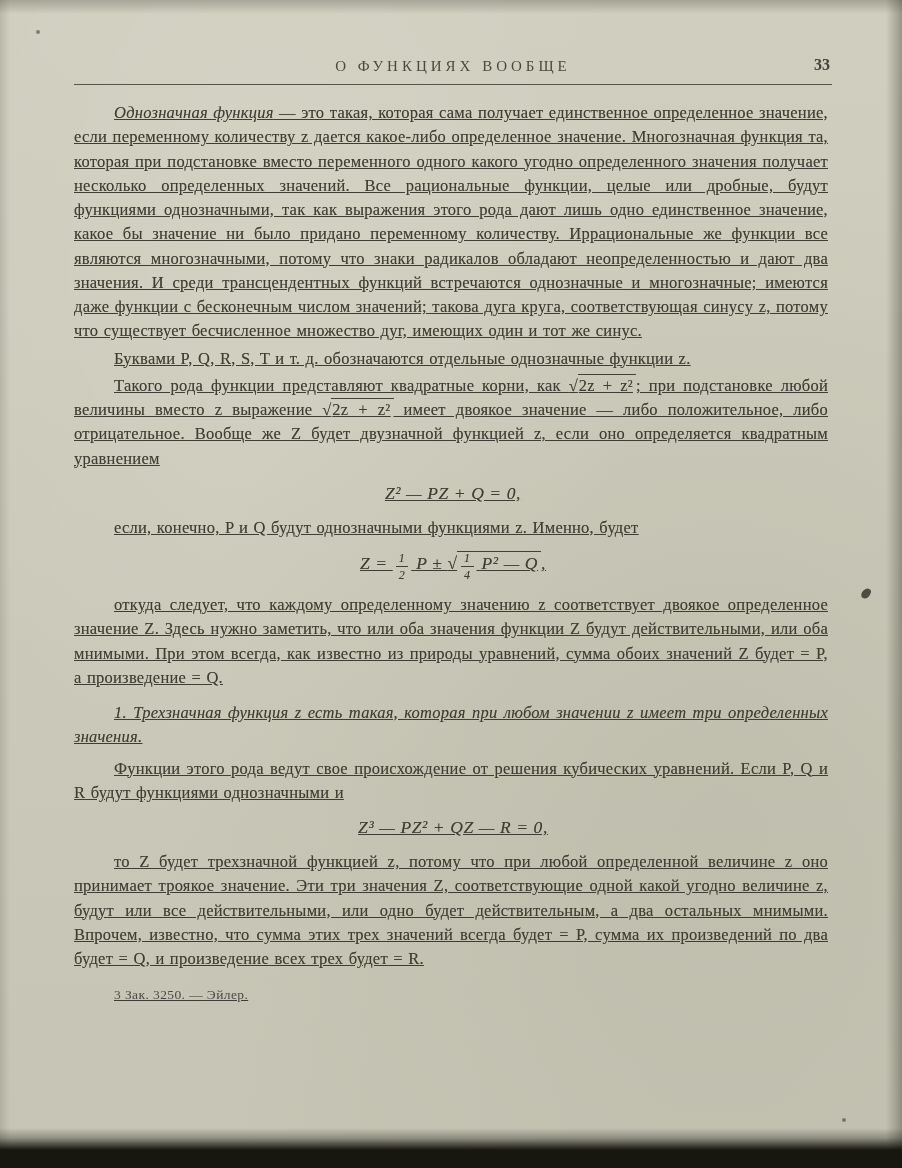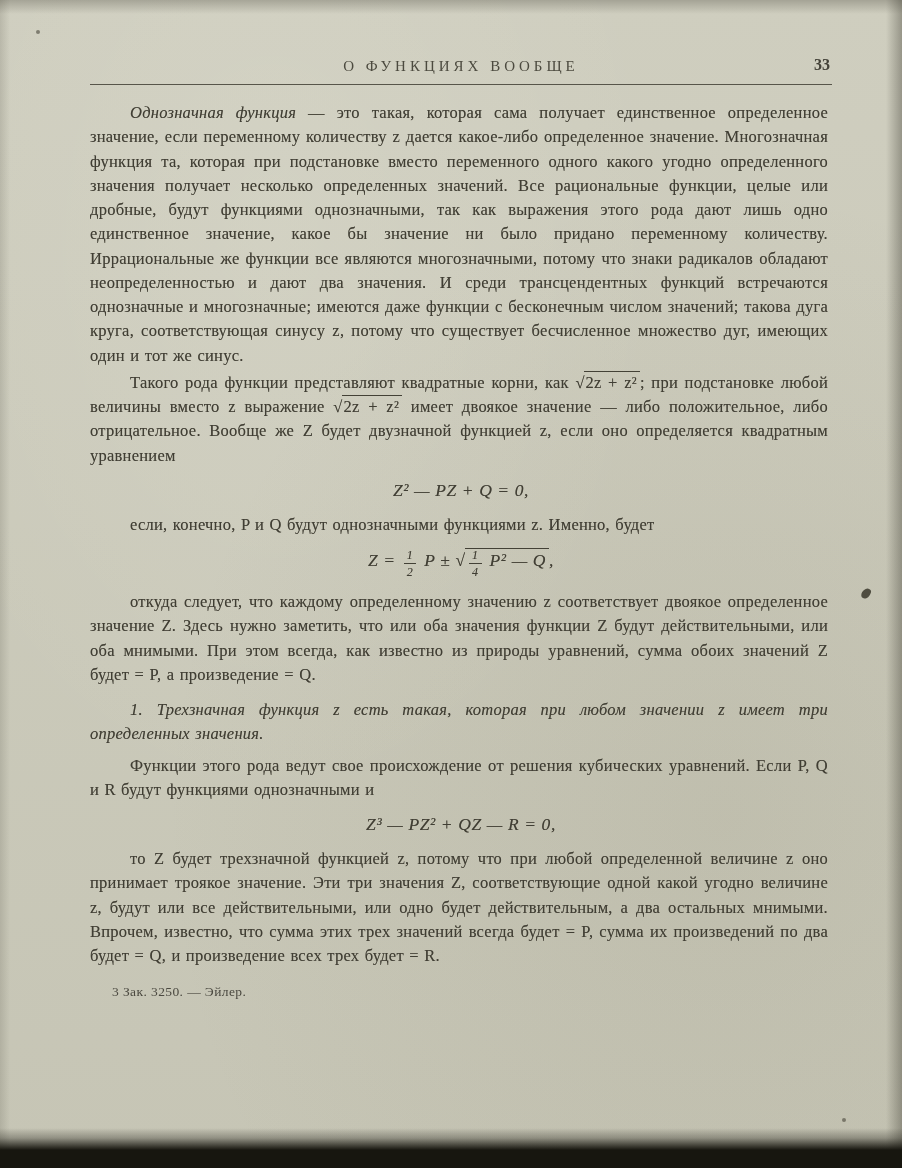--- a/index.html
+++ b/index.html
@@ -35,21 +35,21 @@
   }
   .speck {
     position: absolute; width: 4px; height: 4px; border-radius: 50%;
     background: rgba(60,57,45,0.55);
   }
   .speck-1 { left: 36px; top: 30px; }
   .speck-2 { right: 56px; top: 1118px; }
 
   .content {
     position: absolute;
-    left: 90px; right: 70px; top: 56px;
+    left: 74px; right: 70px; top: 56px; text-decoration: underline;
   }
   .running-head {
     position: relative;
     height: 28px;
     border-bottom: 1.6px solid #57554a;
     margin-bottom: 16px;
   }
   .running-title {
     position: absolute; left: 0; right: 0; top: 2px;
     text-align: center;
@@ -103,41 +103,42 @@
   }
   .frac .den {
     display: block;
     font-size: 12px;
     padding: 2px 3px 0;
   }
   .sqrt { white-space: nowrap; }
   .sqrt .sign { font-style: normal; letter-spacing: 0; }
   .sqrt .bar { border-top: 1px solid #434136; padding: 1px 3px 0 1px; }
   .footer {
-    margin: 16px 0 0 22px;
+    margin: 16px 0 0 40px;
     font-size: 13.5px;
     text-align: left;
     color: #4b4940;
     letter-spacing: 0.4px;
   }
 </style>
 </head>
 <body>
 
 <div class="page">
 
   <div class="content">
 
     <div class="running-head">
       <span class="running-title">О ФУНКЦИЯХ ВООБЩЕ</span>
       <span class="page-number">33</span>
     </div>
 
     <p class="para"><span class="lead">Однозначная функция</span><span> — это такая, которая сама получает единственное определенное значение, если переменному количеству z дается какое-либо определенное значение. Многозначная функция та, которая при подстановке вместо переменного одного какого угодно определенного значения получает несколько определенных значений. Все рациональные функции, целые или дробные, будут функциями однозначными, так как выражения этого рода дают лишь одно единственное значение, какое бы значение ни было придано переменному количеству. Иррациональные же функции все являются многозначными, потому что знаки радикалов обладают неопределенностью и дают два значения. И среди трансцендентных функций встречаются однозначные и многозначные; имеются даже функции с бесконечным числом значений; такова дуга круга, соответствующая синусу z, потому что существует бесчисленное множество дуг, имеющих один и тот же синус.</span></p>
 
+    <p class="para">Буквами P, Q, R, S, T и т. д. обозначаются отдельные однозначные функции z.</p>
 
 
     <p class="para"><span>Такого рода функции представляют квадратные корни, как </span><span class="sqrt"><span class="sign">√</span><span class="bar">2z + z²</span></span><span>; при подстановке любой величины вместо z выражение </span><span class="sqrt"><span class="sign">√</span><span class="bar">2z + z²</span></span><span> имеет двоякое значение — либо положительное, либо отрицательное. Вообще же Z будет двузначной функцией z, если оно определяется квадратным уравнением</span></p>
 
     <div class="equation"><span>Z² — PZ + Q = 0,</span></div>
 
     <p class="para">если, конечно, P и Q будут однозначными функциями z. Именно, будет</p>
 
     <div class="equation"><span>Z = </span><span class="frac"><span class="num">1</span><span class="den">2</span></span><span> P ± </span><span class="sqrt"><span class="sign">√</span><span class="bar"><span class="frac"><span class="num">1</span><span class="den">4</span></span><span> P² — Q</span></span></span><span>,</span></div>
 

